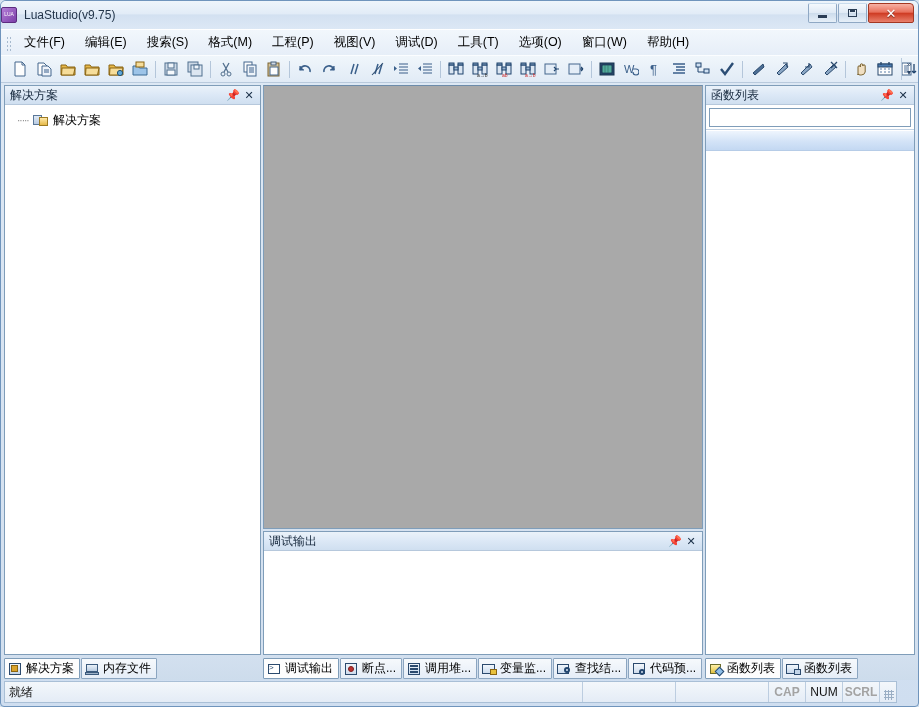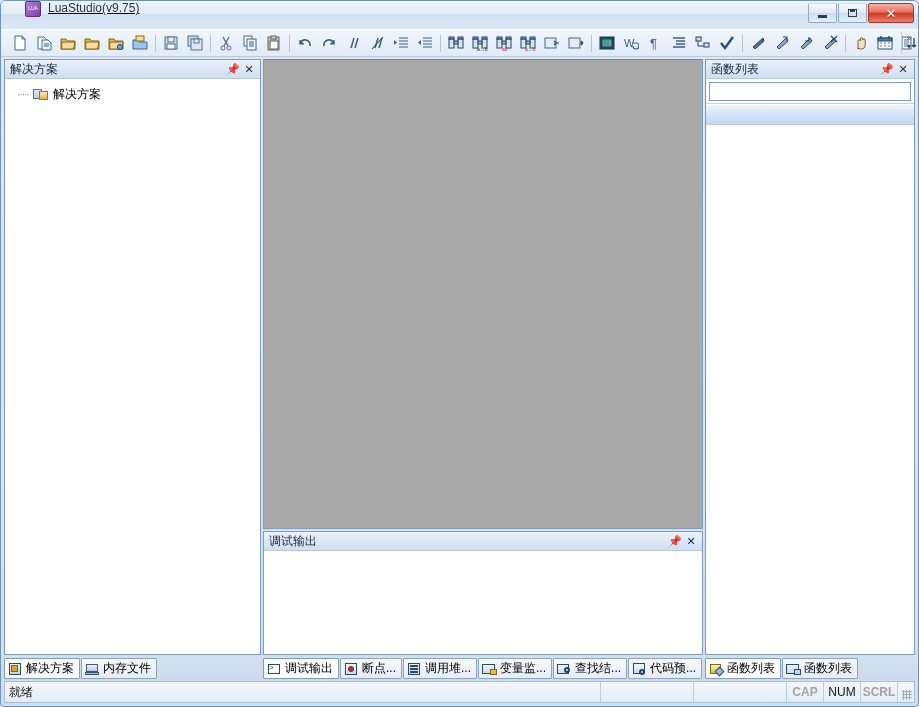--- a/index.html
+++ b/index.html
@@ -21,26 +21,25 @@
     border-radius: 6px 6px 4px 4px;
     display: flex;
     flex-direction: column;
   }
 
   
   .titlebar {
     height: 28px;
     flex: 0 0 28px;
     display: flex;
-    align-items: flex-start;
-    padding-left: 24px;
+    align-items: center;
+    padding-left: 0;
     background: linear-gradient(to bottom, #eef5fb 0%, #e2ecf7 45%, #d3e1f1 50%, #dce8f5 100%);
     border-radius: 5px 5px 0 0;
     position: relative;
-    text-decoration: underline;
   }
   .app-icon {
     width: 16px; height: 16px;
     margin-right: 7px;
     border-radius: 2px;
     background: linear-gradient(to bottom right, #b47fd8, #7b3fa8);
     border: 1px solid #5d2c80;
     box-sizing: border-box;
     position: relative;
     flex: 0 0 16px;
@@ -293,21 +292,21 @@
   .ti-func::before{content:"";position:absolute;left:1px;top:2px;width:11px;height:10px;border:1px solid #6b6b2a;background:linear-gradient(to bottom,#fff0a8,#e3c23f);box-sizing:border-box;}
   .ti-func::after{content:"";position:absolute;left:7px;top:6px;width:7px;height:7px;background:#8fbfe8;border:1px solid #2b4a6e;box-sizing:border-box;transform:rotate(45deg);}
   .ti-mem::before{content:"";position:absolute;left:0px;top:2px;width:13px;height:10px;border:1px solid #2b4a6e;background:linear-gradient(to bottom,#f0f6fc,#c9d9ec);box-sizing:border-box;}
   .ti-mem::after{content:"";position:absolute;left:8px;top:7px;width:7px;height:6px;background:#c2d4e8;border:1px solid #2b4a6e;box-sizing:border-box;}
 
   
   .statusbar {
     flex: 0 0 22px;
     display: flex;
     align-items: stretch;
-    margin: 1px 3px 3px 3px;
+    margin: 1px 21px 3px 3px;
     background: linear-gradient(to bottom, #f3f7fb, #e4ecf6);
     border: 1px solid #a9bfd6;
     box-sizing: border-box;
     font-size: 12px;
     color: #111;
   }
   .sb-main { flex: 1 1 auto; display:flex; align-items:center; padding-left:4px; border-right:1px solid #bccde0;}
   .sb-pane { width: 92px; flex:0 0 92px; border-right:1px solid #bccde0; }
   .sb-ind {
     width: 36px; flex: 0 0 36px;
@@ -340,20 +339,36 @@
         </div>
       <div class="winbtn">
           <div class="glyph-max"></div>
         </div>
       <div class="winbtn close">
           <span class="glyph-close">✕</span>
         </div>
     </div>
   </div>
 
+  <div class="menubar">
+    <div class="grip"></div>
+    <div id="menu-container" style="display:flex;align-items:center;">
+        <div class="menu-item">文件(F)</div>
+        <div class="menu-item">编辑(E)</div>
+        <div class="menu-item">搜索(S)</div>
+        <div class="menu-item">格式(M)</div>
+        <div class="menu-item">工程(P)</div>
+        <div class="menu-item">视图(V)</div>
+        <div class="menu-item">调试(D)</div>
+        <div class="menu-item">工具(T)</div>
+        <div class="menu-item">选项(O)</div>
+        <div class="menu-item">窗口(W)</div>
+        <div class="menu-item">帮助(H)</div>
+      </div>
+  </div>
 
   <div class="toolbar">
     <div class="grip"></div>
     <div id="toolbar-container" style="display:flex;align-items:center;">
         <div class="tbtn">
           <svg width="16" height="16" viewBox="0 0 16 16">
             <path d="M3 1 h7 l3 3 v11 h-10 z" fill="#fdfdfd" stroke="#45678d" stroke-width="1"></path>
             <path d="M10 1 v3 h3" fill="none" stroke="#45678d" stroke-width="1"></path>
           </svg>
         </div>

